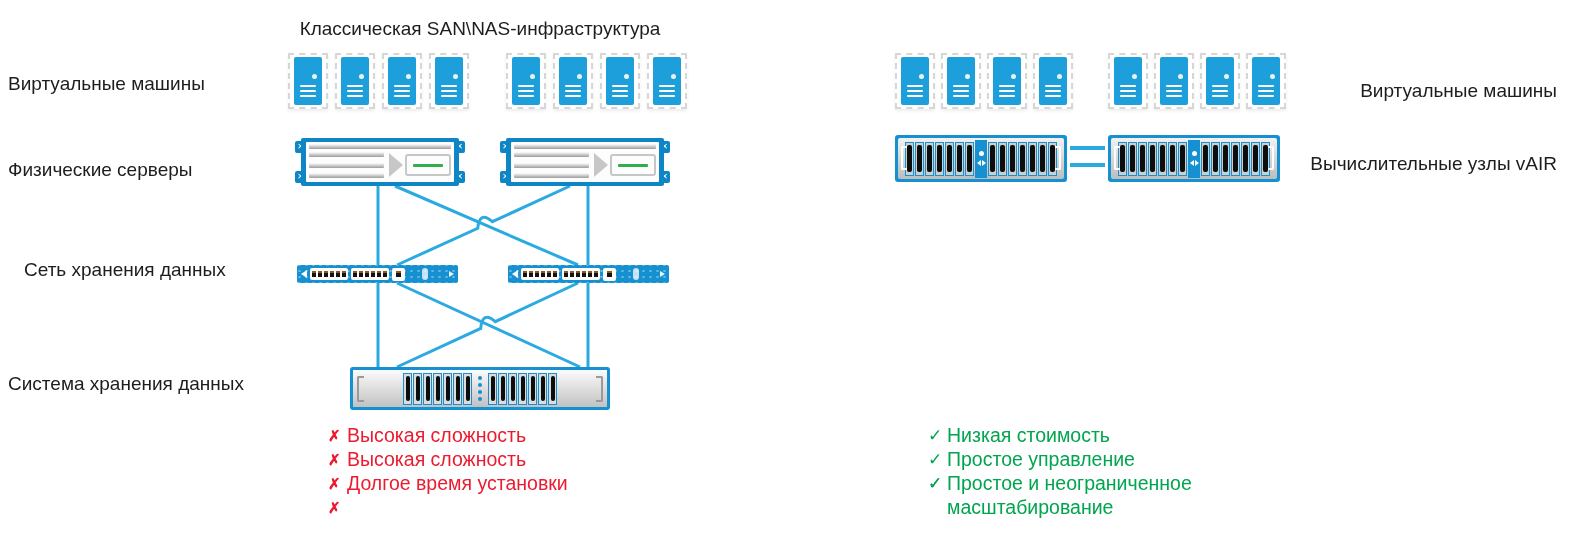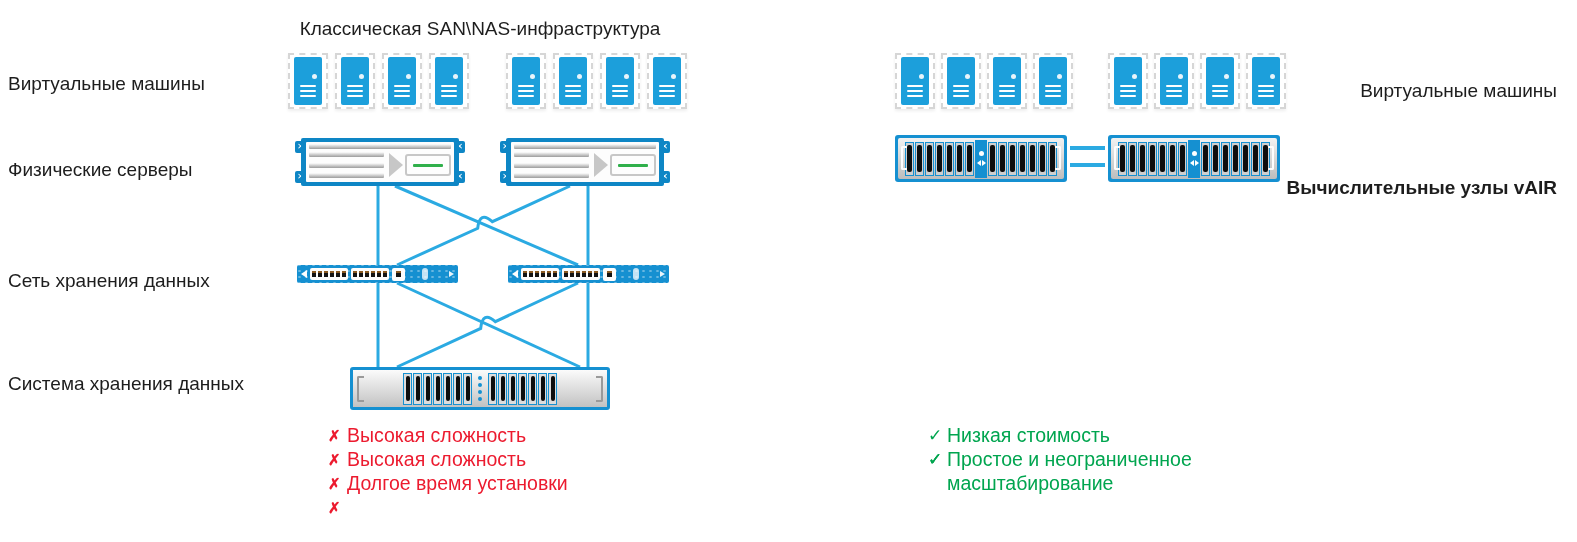--- a/index.html
+++ b/index.html
@@ -109,24 +109,24 @@
     <g stroke="#2baae2" stroke-width="4" fill="none">
       <path d="M1070 148 L1105 148"></path>
       <path d="M1070 165 L1105 165"></path>
     </g>
   </svg>
 
   <div class="title left-title">Классическая SAN\NAS-инфраструктура</div>
 
   <div class="row-label" style="left:8px; top:72px;">Виртуальные машины</div>
   <div class="row-label" style="left:8px; top:150px;margin-top:8px;">Физические серверы</div>
-  <div class="row-label" style="left:8px; top:258px;margin-top:11px;">Сеть хранения данных</div>
+  <div class="row-label" style="left:24px; top:258px;">Сеть хранения данных</div>
   <div class="row-label" style="left:8px; top:372px;">Система хранения данных</div>
   <div class="row-label rl-right" style="top:79px;">Виртуальные машины</div>
-  <div class="row-label rl-right" style="top:176px;font-weight:bold;">Вычислительные узлы vAIR</div>
+  <div class="row-label rl-right" style="top:152px;">Вычислительные узлы vAIR</div>
 
   <div class="vm-group" style="left:288px;">
     <div class="vm">
       <div class="vm-body">
           <span class="vm-dot"></span>
           <span class="vm-lines">
             <i></i>
             <i></i>
             <i></i>
           </span>
@@ -566,18 +566,18 @@
 
   <ul class="plist cons">
     <li><span class="bullet">✗</span><span>Высокая сложность</span></li>
     <li><span class="bullet">✗</span><span>Высокая сложность</span></li>
     <li><span class="bullet">✗</span><span>Долгое время установки</span></li>
     <li><span class="bullet">✗</span></li>
   </ul>
 
   <ul class="plist pros">
     <li><span class="bullet">✓</span><span>Низкая стоимость</span></li>
-    <li><span class="bullet">✓</span></li>
+    <li><span class="bullet">✓</span><span>Простое управление</span></li>
     <li><span class="bullet">✓</span></li>
     <li><span class="bullet">✓</span><span>Простое и неограниченное масштабирование</span></li>
   </ul>
 
 </div>
 
 </body></html>

